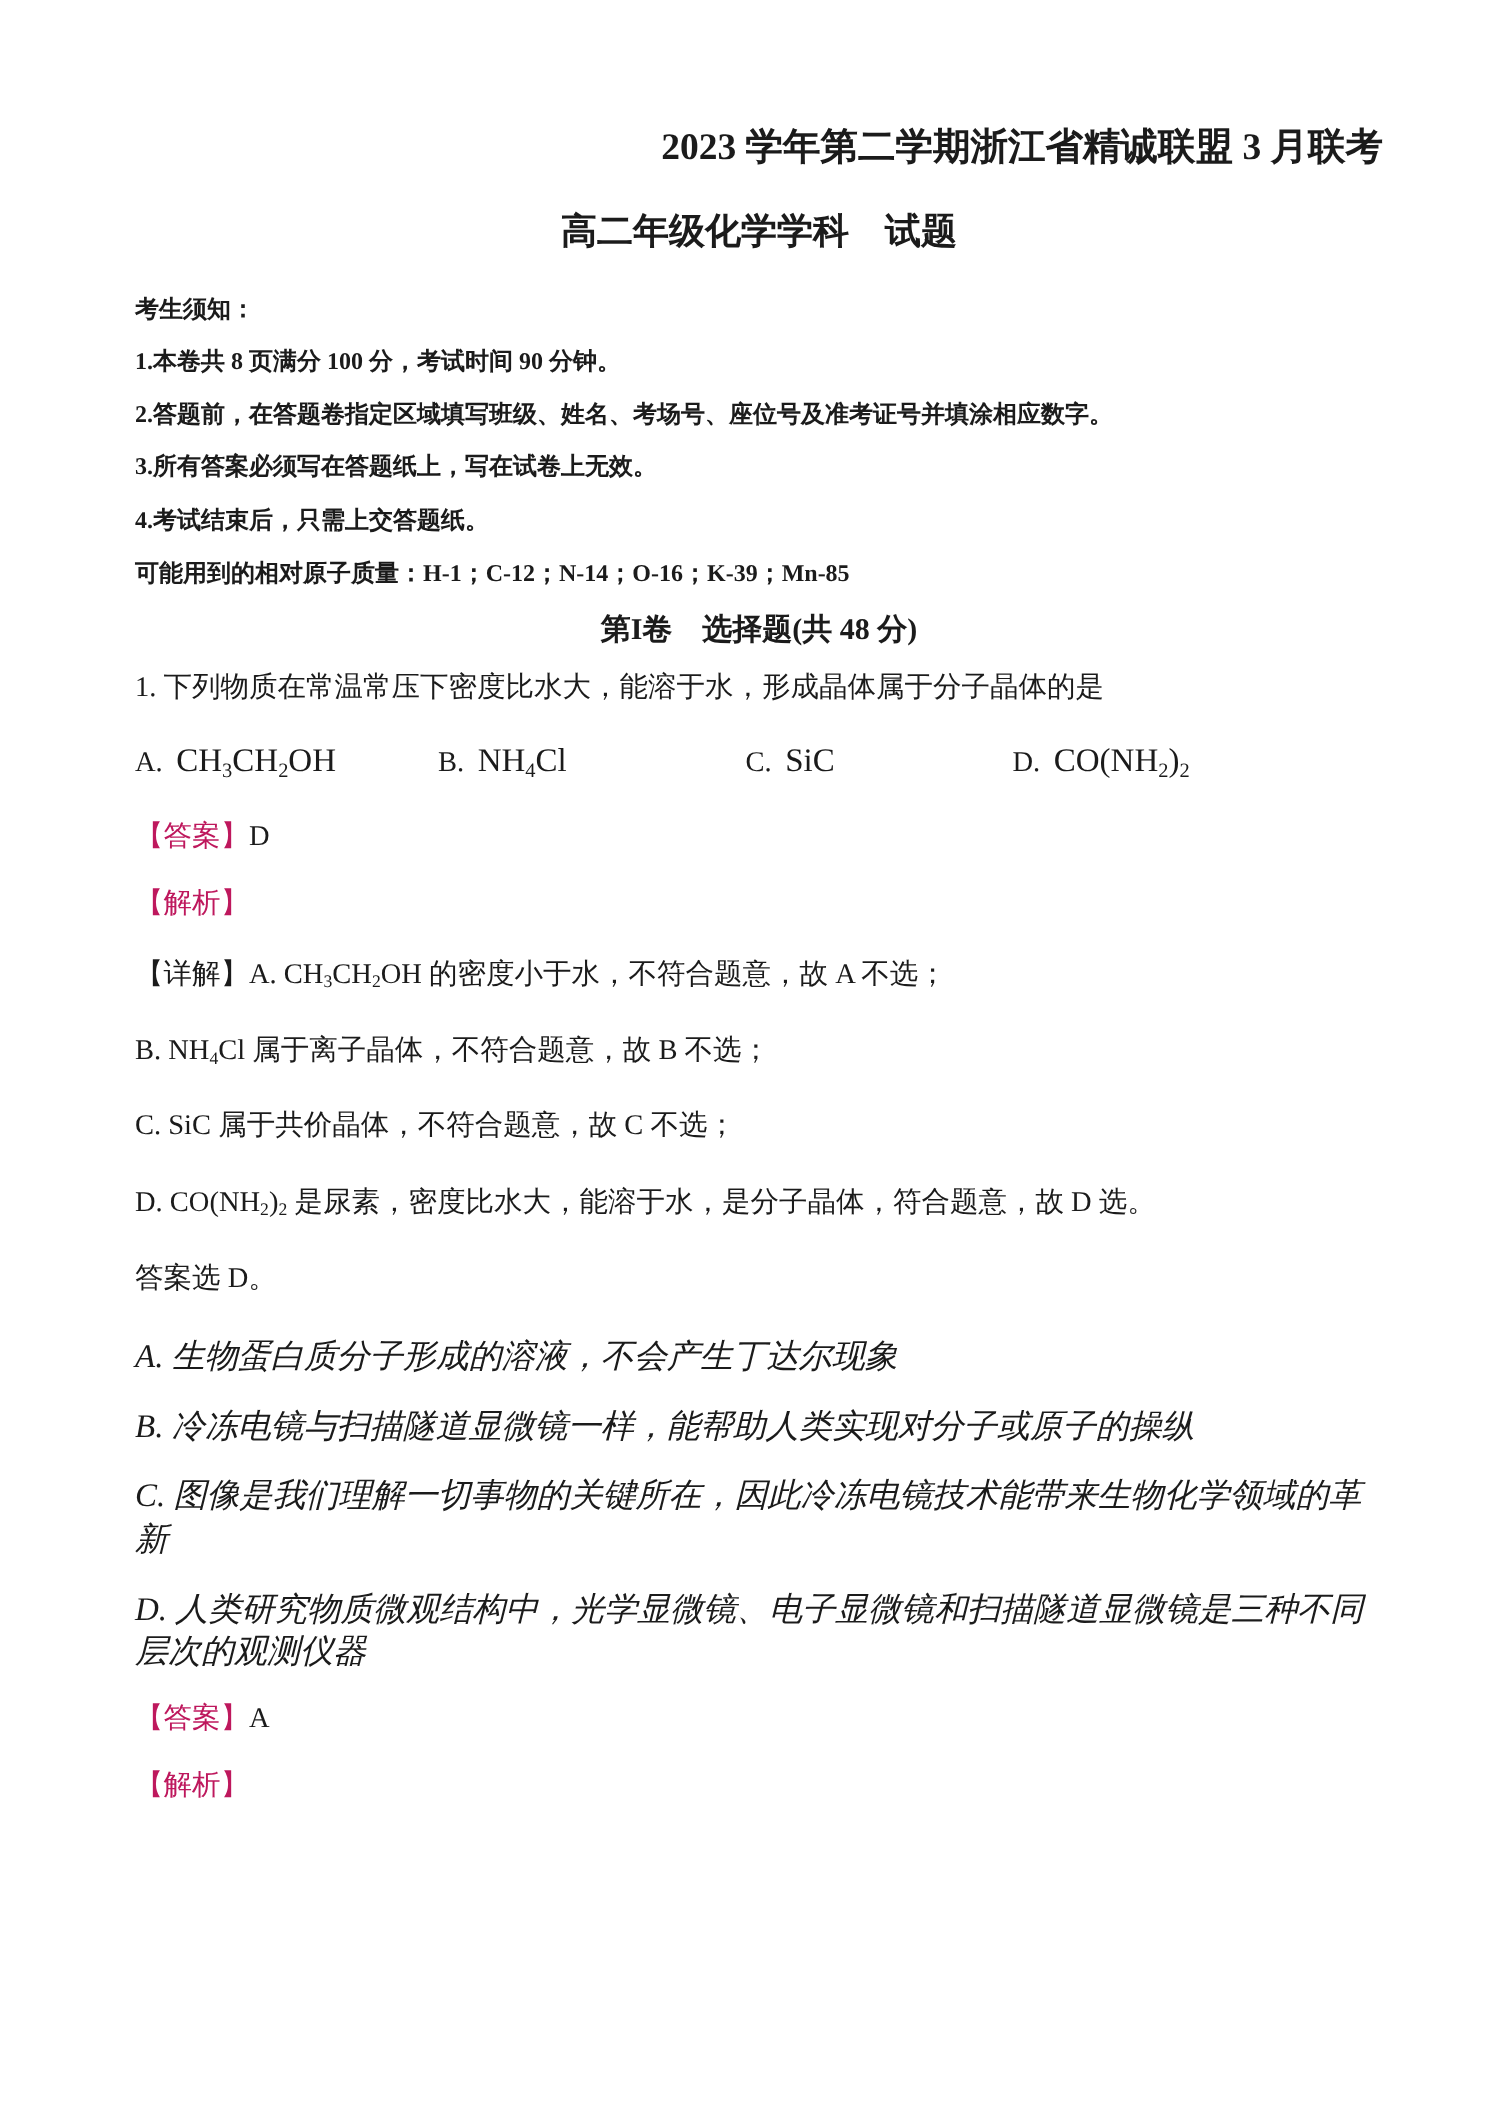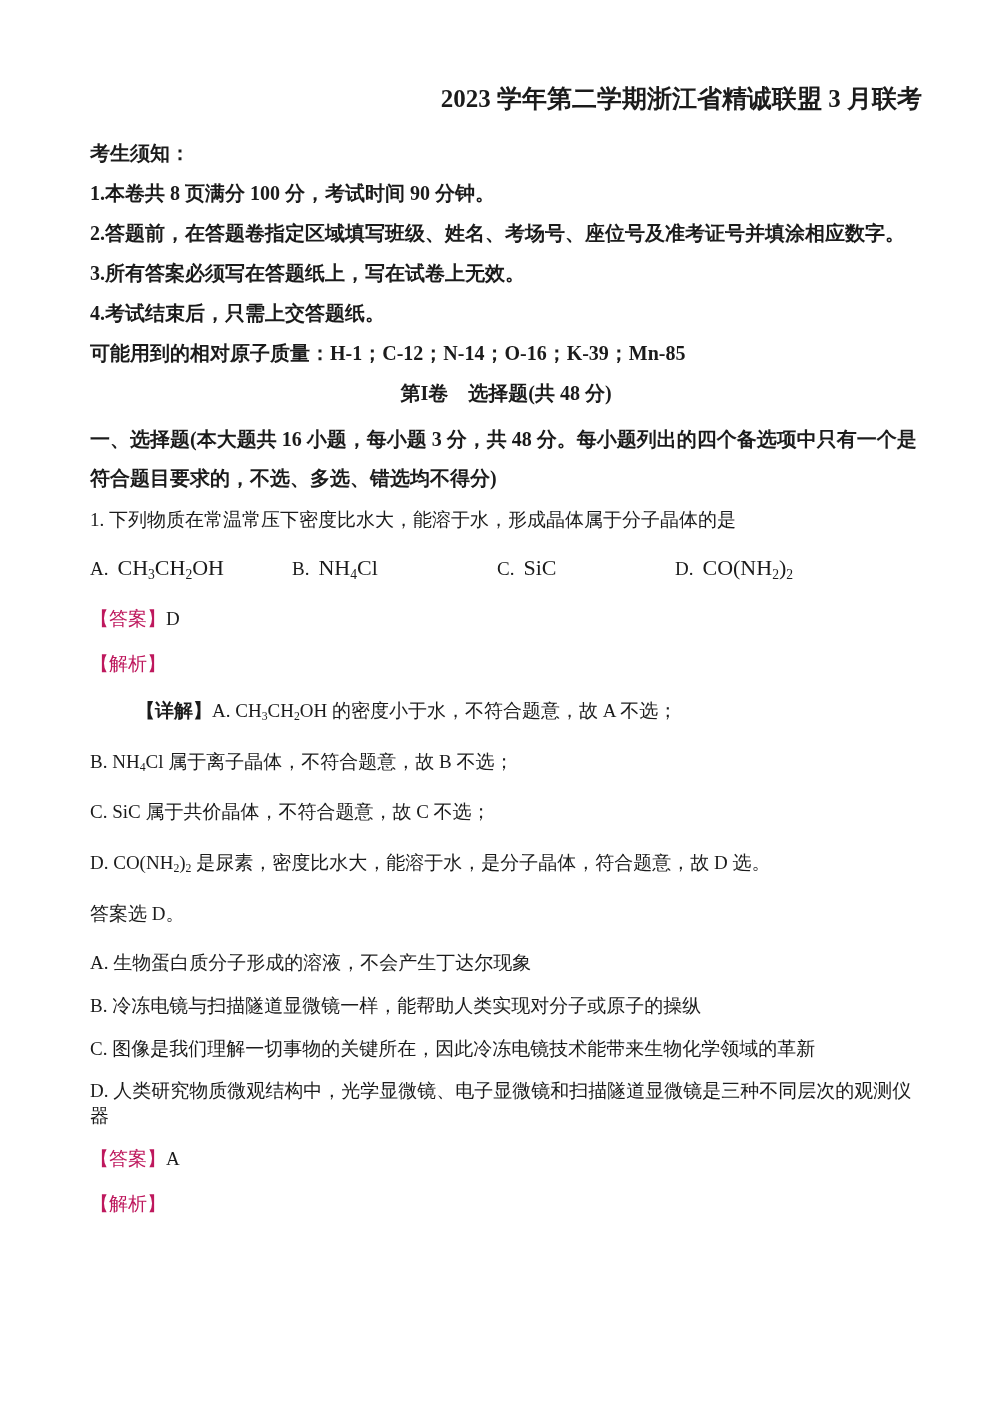--- a/index.html
+++ b/index.html
@@ -4,60 +4,60 @@
 <style>
   html,body{margin:0;padding:0;}
   body{
     width:1000px;height:1414px;overflow:hidden;
     background:#ffffff;color:#1b1b1b;
     font-family:"Liberation Serif","DejaVu Serif",serif;
   }
   .page{padding:84px 78px 0 90px;}
   .title1{font-size:25px;font-weight:bold;text-align:right;margin:0 0 27px 0;line-height:1.2;}
   .title2{font-size:24px;font-weight:bold;text-align:center;margin:0 0 27px 0;line-height:1.2;}
-  .notice p{font-size:20px;font-weight:bold;margin:0 0 16px 0;line-height:1.2;}
+  .notice p{font-size:16px;font-weight:bold;margin:0 0 16px 0;line-height:1.2;}
   .part-header{font-size:20px;font-weight:bold;text-align:center;margin:12px 0 15px 0;line-height:1.2;}
   .instruction{font-size:20px;font-weight:bold;line-height:1.95;margin:0 0 10px 0;}
   .stem{font-size:19px;line-height:1.3;margin:0 0 22px 0;}
   .q2stem{line-height:2.08;margin:16px 0 12px 0;}
   .options-row{display:flex;align-items:baseline;margin:0 0 26px 0;font-size:19px;}
   .opt{display:flex;align-items:baseline;gap:9px;}
   .opt1{width:202px;}.opt2{width:205px;}.opt3{width:178px;}.opt4{flex:1;}
   .fml{font-size:22px;}
   .ansline{font-size:19px;margin:0 0 21px 0;line-height:1.3;}
   .blue{color:#be185d;}
   .detail{font-size:19px;margin:0 0 25px 0;line-height:1.35;}
-  .opt-line{font-size:19px;margin:0 0 18px 0;line-height:1.3;}
-  .bold{font-weight:bold;margin-left:46px;}
+  .opt-line{font-size:22px;margin:0 0 18px 0;line-height:1.3;font-style:italic;}
+  .bold{font-weight:normal;}
   sub{font-size:0.62em;line-height:0;vertical-align:-0.28em;}
   .emph{
     -webkit-text-emphasis:filled dot;-webkit-text-emphasis-position:under left;
     text-emphasis:filled dot;text-emphasis-position:under left;
   }
   .mt-big{}
 </style>
 </head>
 <body>
 
 <div class="page">
 
   <div class="title1">2023 学年第二学期浙江省精诚联盟 3 月联考</div>
+  <div class="title2">高二年级化学学科　试题</div>
 
   <div class="notice">
     <p>考生须知：</p>
     <p>1.本卷共 8 页满分 100 分，考试时间 90 分钟。</p>
     <p>2.答题前，在答题卷指定区域填写班级、姓名、考场号、座位号及准考证号并填涂相应数字。</p>
     <p>3.所有答案必须写在答题纸上，写在试卷上无效。</p>
     <p>4.考试结束后，只需上交答题纸。</p>
     <p>可能用到的相对原子质量：H-1；C-12；N-14；O-16；K-39；Mn-85</p>
   </div>
 
   <div class="part-header">第I卷　选择题(共 48 分)</div>
 
-  <div class="instruction">一、选择题(本大题共 16 小题，每小题 3 分，共 48 分。每小题列出的四个备选项中只有一个是符合题目要求的，不选、多选、错选均不得分)</div>
 
   <p class="stem">1. 下列物质在常温常压下密度比水大，能溶于水，形成晶体属于分子晶体的是</p>
 
   <div class="options-row">
     <span class="opt opt1">
       <span>A.</span>
       <span class="fml">CH<sub>3</sub>CH<sub>2</sub>OH</span>
     </span>
     <span class="opt opt2">
       <span>B.</span>

